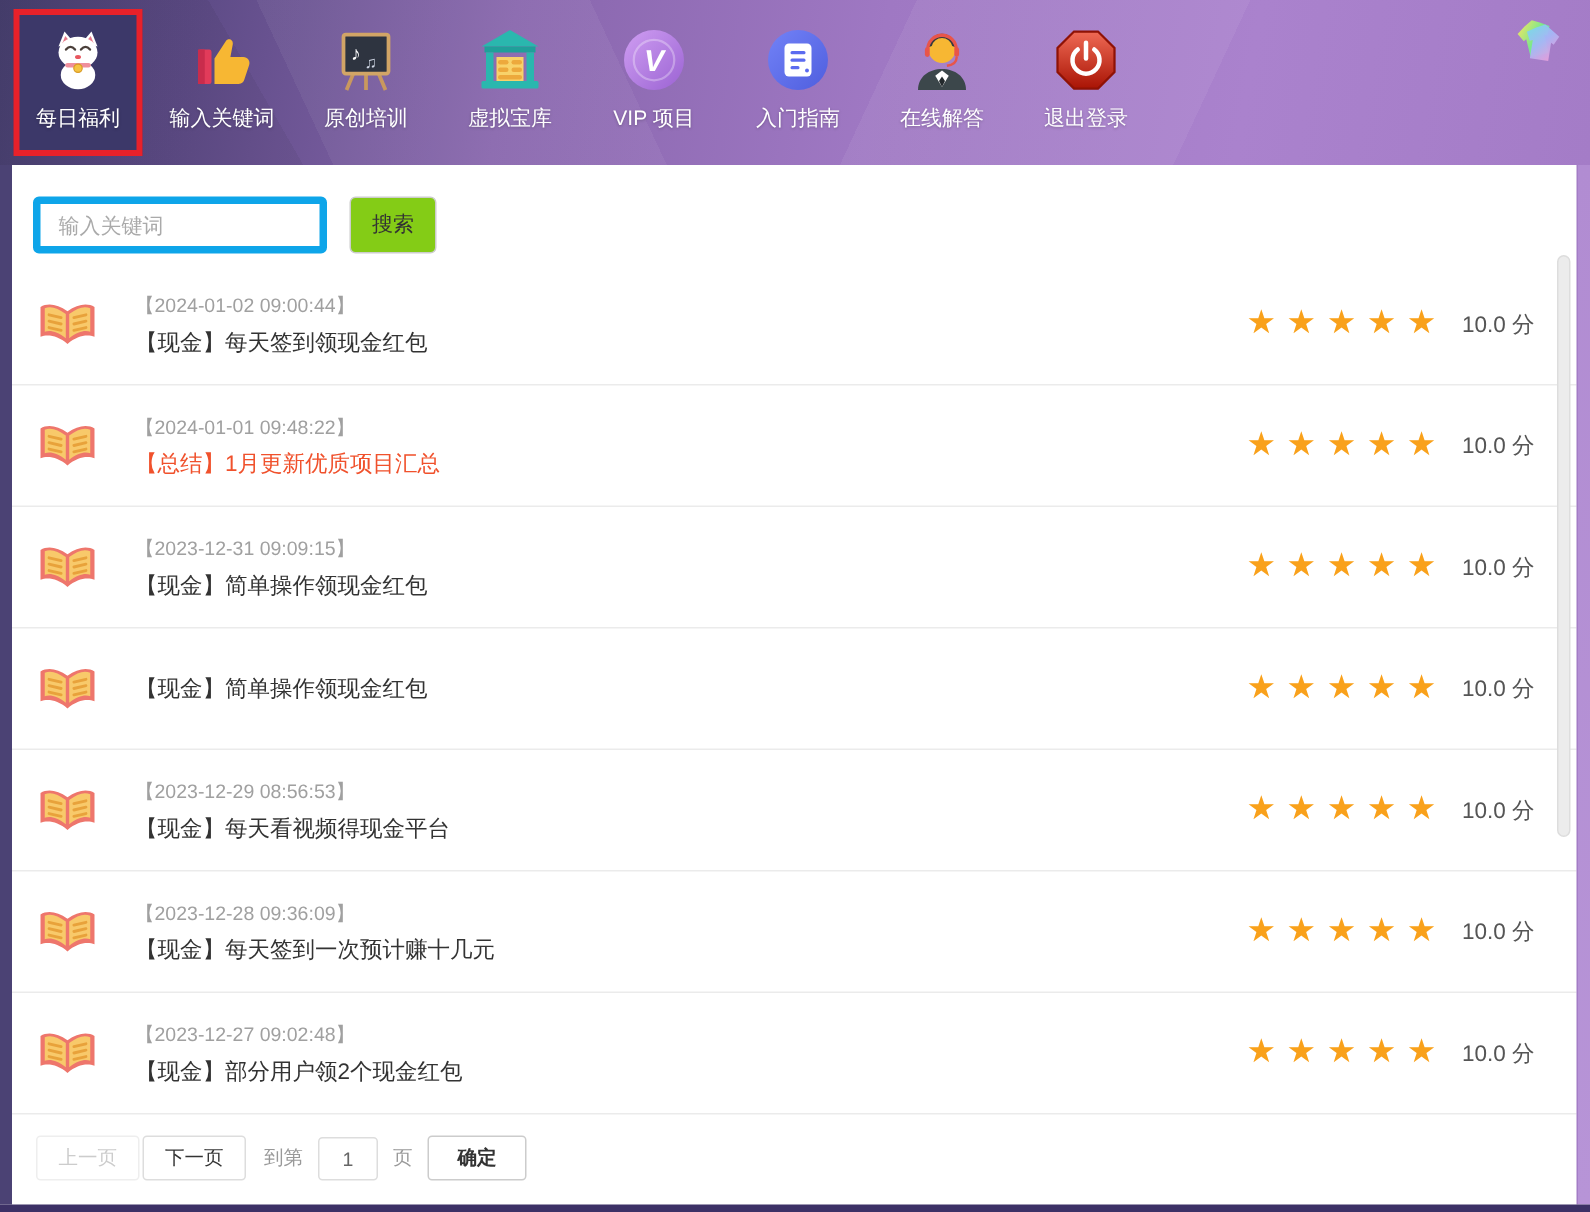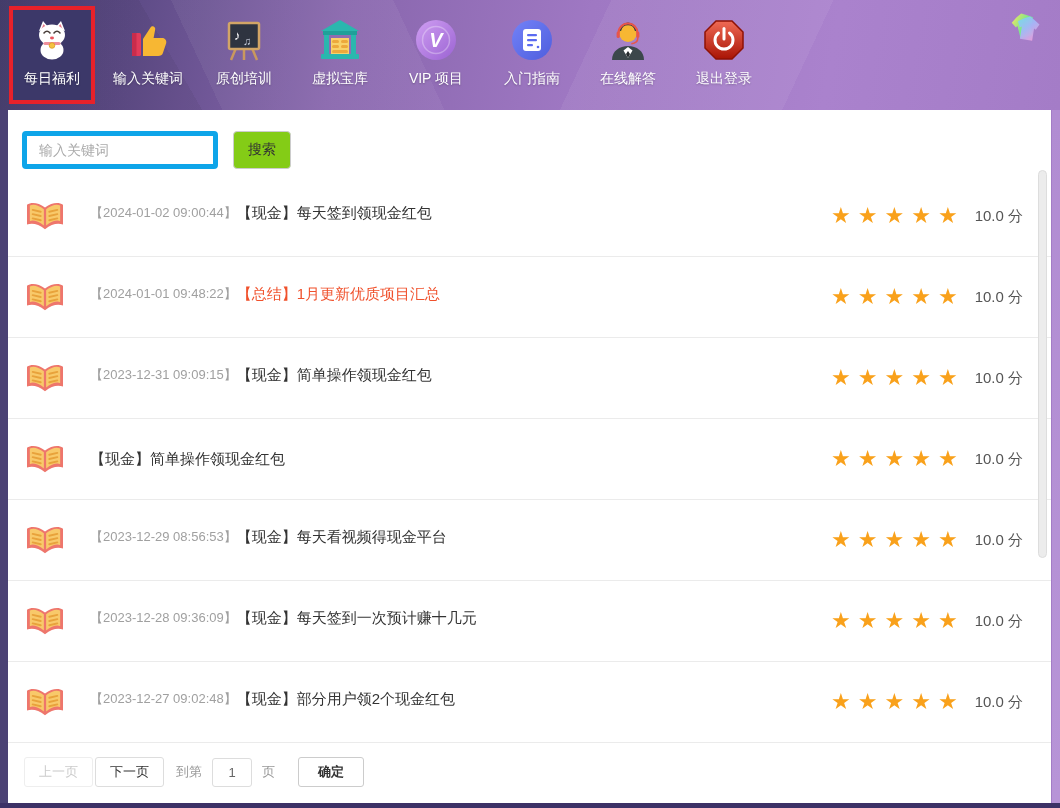--- a/index.html
+++ b/index.html
@@ -43,38 +43,38 @@
     font-family:"Liberation Sans","DejaVu Sans",sans-serif; }
   .search-input::placeholder { color:#aaa; }
   .search-btn { margin-left:15px; width:58px; height:38px; background:#84cc16; border:1px solid #ccc;
     border-radius:4px; font-size:14px; color:#333; cursor:pointer;
     font-family:"Liberation Sans","DejaVu Sans",sans-serif; }
 
   .list { }
   .row { display:flex; align-items:center; height:81px; padding:0 28px 0 16px;
          border-bottom:1px solid #ebebeb; cursor:pointer; }
   .row .book { flex:0 0 auto; margin-right:24px; display:flex; }
-  .row .texts { display:flex; flex-direction:row; justify-content:center; }
+  .row .texts { display:flex; flex-direction:column; justify-content:center; }
   .ts { font-size:13px; color:#a0a0a0; margin-bottom:6px; }
   .title { font-size:15px; color:#333; }
   .title.hl { color:#f0512c; }
   .rating { margin-left:auto; display:flex; align-items:center; }
   .stars { font-size:22px; color:#f9a11b; letter-spacing:7px; line-height:1;
            font-family:"DejaVu Sans",sans-serif; }
   .score { font-size:15px; color:#555; margin-left:10px; white-space:nowrap; }
 
   .pagination { display:flex; align-items:center; padding:14px 0 0 16px; }
   .pg-btn { height:30px; min-width:66px; padding:0 14px; background:#fff; border:1px solid #ddd;
     border-radius:3px; font-size:13px; color:#333; cursor:pointer; margin-right:2px;
     font-family:"Liberation Sans","DejaVu Sans",sans-serif; }
   .pg-btn.disabled { color:#ccc; border-color:#eee; cursor:default; }
   .pg-text { font-size:13px; color:#999; margin:0 10px; }
   .pg-input { width:40px; height:29px; border:1px solid #ddd; border-radius:3px; text-align:center;
     font-size:13px; color:#666; outline:none; font-family:"Liberation Sans","DejaVu Sans",sans-serif; }
-  .pg-confirm { margin-left:13px; font-weight:bold; border-color:#ccc; }
+  .pg-confirm { margin-left:0; font-weight:bold; border-color:#ccc; }
 </style>
 </head>
 <body>
 
 <div class="header">
 
   <div class="tab active">
     <span class="ticon">
       <svg viewBox="0 0 44 44" width="44" height="44">
         <polygon points="9,13 13,3 19,10" fill="#fff"></polygon>

